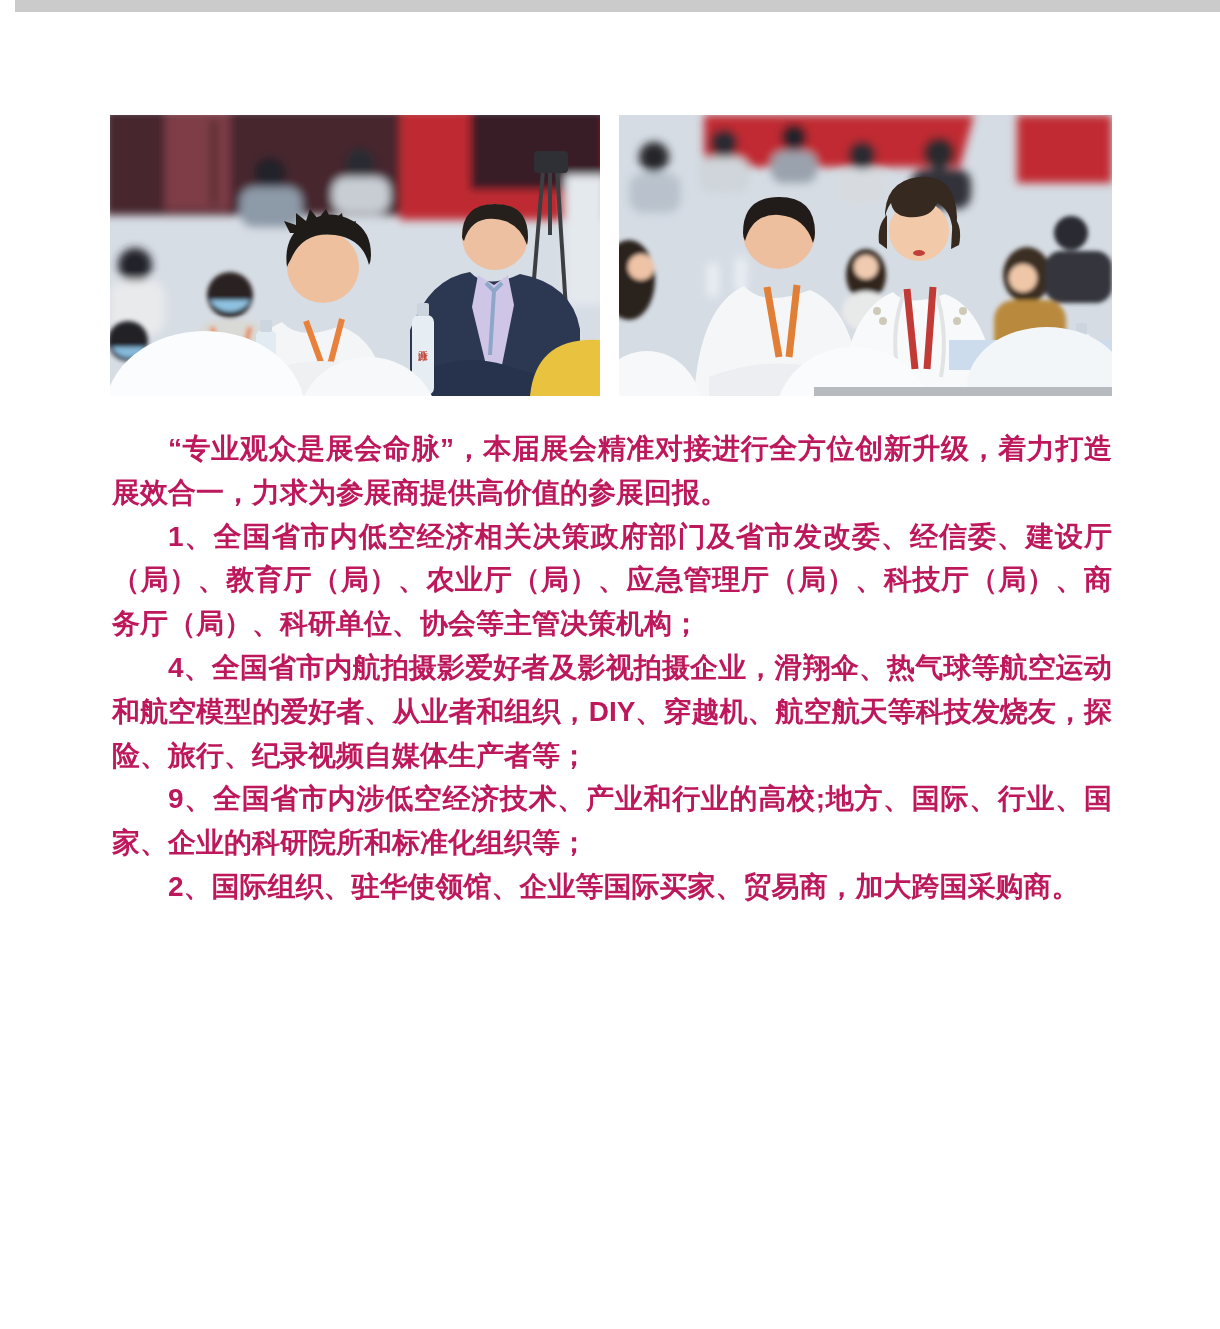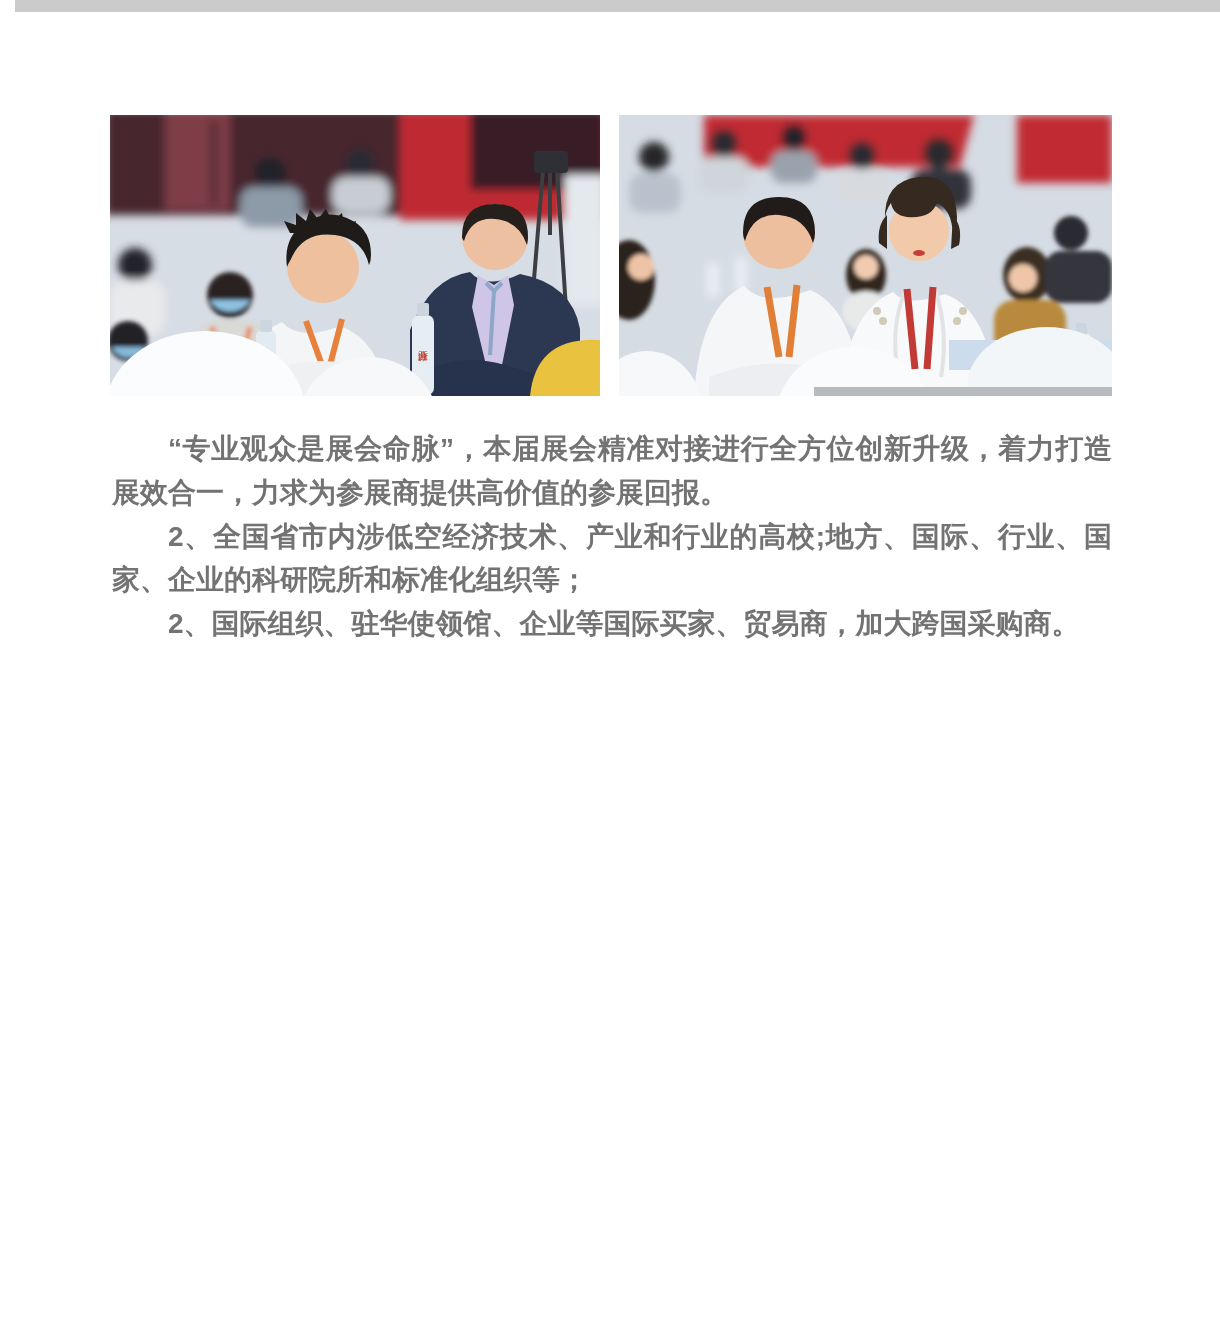--- a/index.html
+++ b/index.html
@@ -6,21 +6,21 @@
   body{
     width:1220px;height:1329px;position:relative;background:#ffffff;
     font-family:"Liberation Sans","DejaVu Sans",sans-serif;overflow:hidden;
   }
   .top-strip{position:absolute;left:15px;top:0;width:1205px;height:12px;background:#cbcbcb;}
   .photo{position:absolute;top:115px;display:block;}
   .photo-left{left:110px;}
   .photo-right{left:619px;}
   .text-block{
     position:absolute;left:112px;top:427px;width:1000px;
-    color:#737373;font-size:28px;line-height:43.8px;font-weight:700;
+    color:#be185d;font-size:28px;line-height:43.8px;font-weight:700;
     text-align:justify;
   }
   .text-block p{margin:0;text-indent:56px;}
 </style>
 </head>
 <body>
 
 <div class="top-strip"></div>
 
 <svg class="photo photo-left" width="490" height="281" viewBox="0 0 490 281">
@@ -159,15 +159,17 @@
     <rect x="457" y="208" width="11" height="12" rx="2" fill="#ccd5dd"></rect>
   </g>
   <ellipse cx="428" cy="272" rx="80" ry="60" fill="#f3f6f9"></ellipse>
   <ellipse cx="235" cy="302" rx="78" ry="70" fill="#fafbfc"></ellipse>
   <ellipse cx="28" cy="296" rx="55" ry="60" fill="#f6f8fa"></ellipse>
   <rect x="195" y="272" width="298" height="9" fill="#b7babf"></rect>
 </svg>
 
 <div class="text-block">
   <p>“专业观众是展会命脉”，本届展会精准对接进行全方位创新升级，着力打造展效合一，力求为参展商提供高价值的参展回报。</p>
-  <p>2、全国省市内涉低空经济技术、产业和行业的高校;地方、国际、行业、国家、企业的科研院所和标准化组织等；</p>
+  <p>1、全国省市内低空经济相关决策政府部门及省市发改委、经信委、建设厅（局）、教育厅（局）、农业厅（局）、应急管理厅（局）、科技厅（局）、商务厅（局）、科研单位、协会等主管决策机构；</p>
+  <p>4、全国省市内航拍摄影爱好者及影视拍摄企业，滑翔伞、热气球等航空运动和航空模型的爱好者、从业者和组织，DIY、穿越机、航空航天等科技发烧友，探险、旅行、纪录视频自媒体生产者等；</p>
+  <p>9、全国省市内涉低空经济技术、产业和行业的高校;地方、国际、行业、国家、企业的科研院所和标准化组织等；</p>
   <p>2、国际组织、驻华使领馆、企业等国际买家、贸易商，加大跨国采购商。</p>
 </div>
 
 </body></html>

